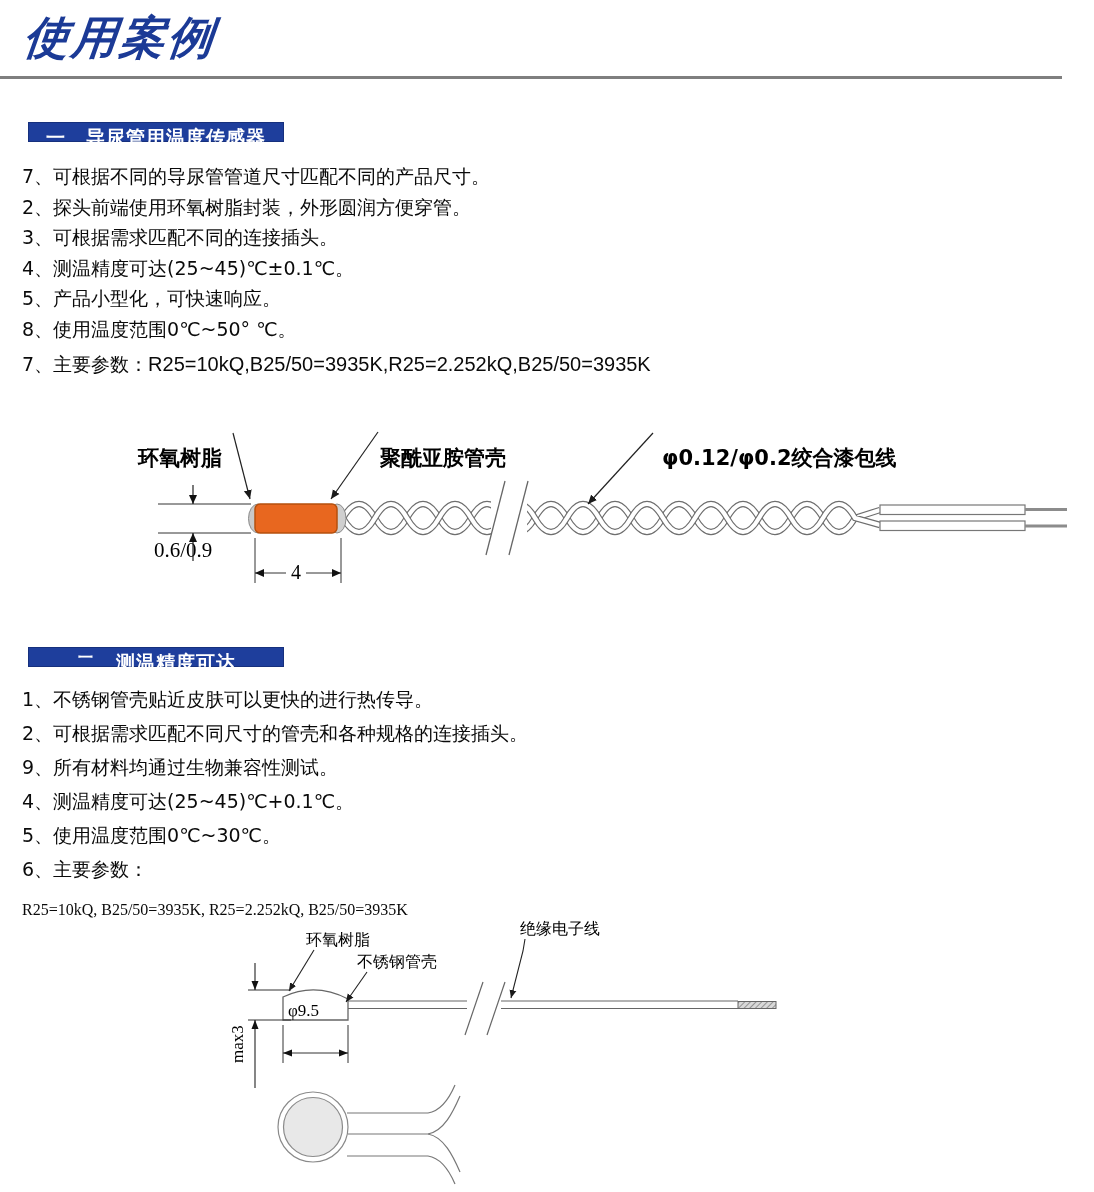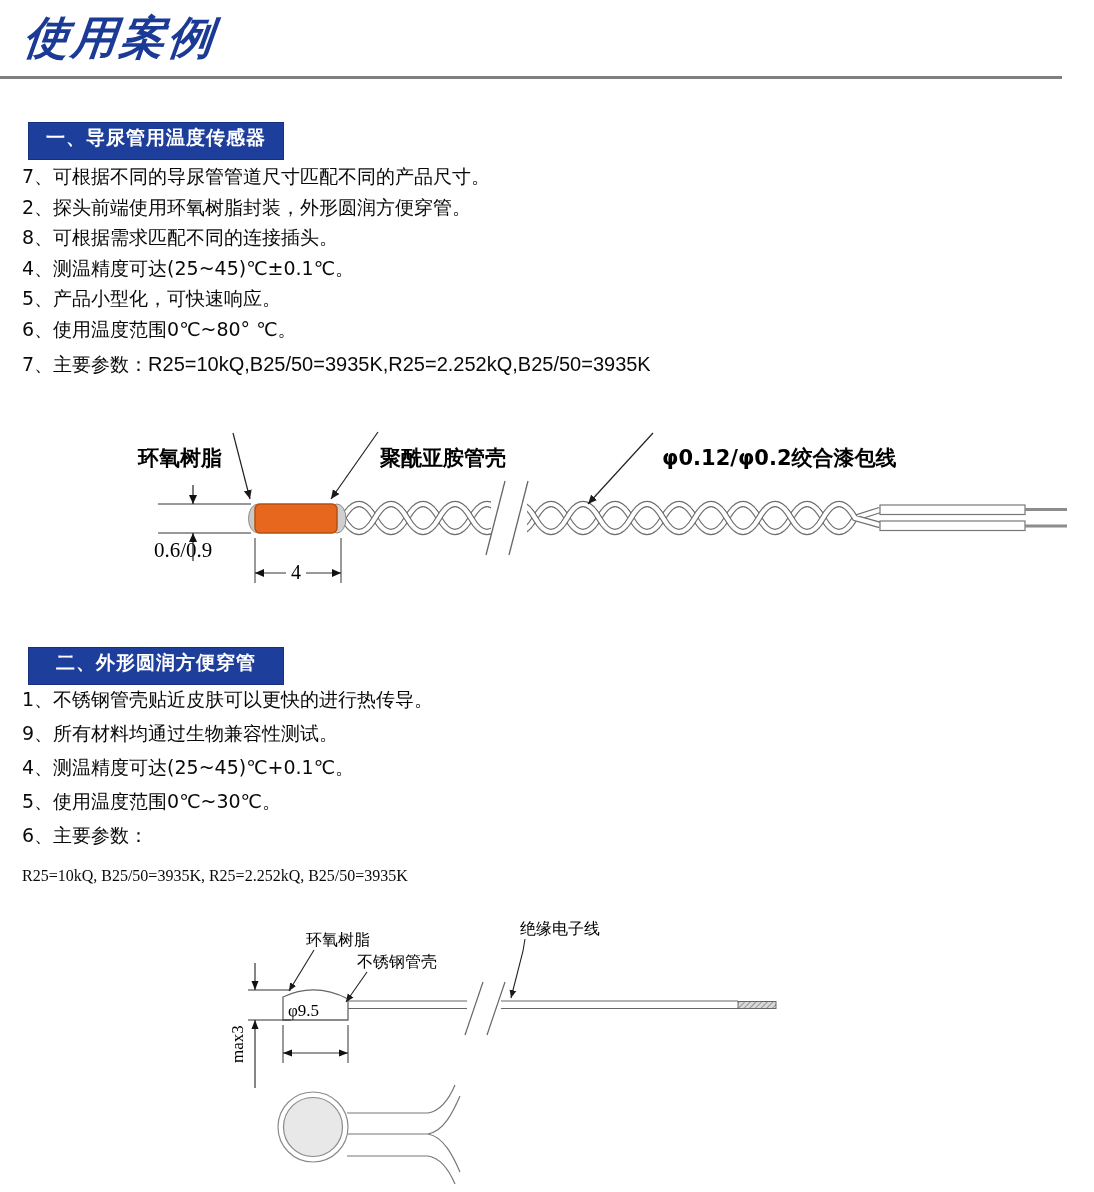--- a/index.html
+++ b/index.html
@@ -5,21 +5,21 @@
   * { margin:0; padding:0; box-sizing:border-box; }
   html,body { background:#ffffff; }
   body { width:1094px; height:1192px; position:relative; overflow:hidden;
          font-family:"DejaVu Sans", sans-serif; color:#111; }
   .page { position:relative; width:1094px; height:1192px; background:#fff; }
 
   .page-title { position:absolute; left:24px; top:8px; font-size:45px; font-weight:bold;
                 font-style:italic; letter-spacing:3px; color:#1b3a96; transform:skewX(-6deg); }
   .title-rule { position:absolute; left:0; top:76px; width:1062px; height:3px; background:#7f7f7f; }
 
-  .badge { position:absolute; left:28px; width:256px; height:38px; background:#1e3e9c;
+  .badge { position:absolute; left:28px; width:256px; height:20px; background:#1e3e9c;
            color:#ffffff; font-size:19px; font-weight:bold; text-align:center;
            line-height:30px; letter-spacing:1px; box-shadow:0 0 0 1px #16307d inset; }
   .badge-1 { top:122px; }
   .badge-2 { top:647px; }
 
   .list { position:absolute; left:22px; font-size:19px; color:#0a0a0a; }
   .list-1 { top:161px; width:740px; }
   .list-1 .li { line-height:30.5px; white-space:nowrap; }
   .list-2 { top:686px; width:512px; }
   .list-2 .li { line-height:26px; margin-bottom:8px; }
@@ -38,24 +38,24 @@
 <div class="page">
 
   <div class="page-title">使用案例</div>
   <div class="title-rule"></div>
 
   <div class="badge badge-1">一、导尿管用温度传感器</div>
 
   <div class="list list-1">
     <div class="li">7、可根据不同的导尿管管道尺寸匹配不同的产品尺寸。</div>
     <div class="li">2、探头前端使用环氧树脂封装，外形圆润方便穿管。</div>
-    <div class="li">8、可根据需求匹配不同的连接插头。</div>
+    <div class="li">3、可根据需求匹配不同的连接插头。</div>
     <div class="li">4、测温精度可达(25~45)℃±0.1℃。</div>
     <div class="li">5、产品小型化，可快速响应。</div>
-    <div class="li">6、使用温度范围0℃~80° ℃。</div>
+    <div class="li">8、使用温度范围0℃~50° ℃。</div>
     <div class="li" style="margin-top:5px;"><span>7、主要参数：</span><span class="param-inline">R25=10kQ,B25/50=3935K,R25=2.252kQ,B25/50=3935K</span></div>
   </div>
 
   <svg class="dg1" width="990" height="215" viewBox="0 0 990 215">
     <defs>
       <marker id="a1" markerWidth="11" markerHeight="9" refX="9" refY="4.5" orient="auto" markerUnits="userSpaceOnUse">
         <path d="M0,0.5 L9,4.5 L0,8.5 z" fill="#1a1a1a"></path>
       </marker>
     </defs>
 
@@ -104,24 +104,25 @@
       <line x1="165" y1="133" x2="165" y2="178" stroke="#333" stroke-width="1"></line>
       <line x1="251" y1="133" x2="251" y2="178" stroke="#333" stroke-width="1"></line>
       <line x1="165" y1="168" x2="251" y2="168" stroke="#333" stroke-width="1"></line>
       <polygon points="174,164 174,172 165,168" fill="#111"></polygon>
       <polygon points="242,164 242,172 251,168" fill="#111"></polygon>
       <rect x="196" y="157" width="20" height="19" fill="#ffffff"></rect>
       <text x="201" y="174" font-size="20" class="dim-txt" fill="#000">4</text>
     </g>
   </svg>
 
-  <div class="badge badge-2">二、外形圆润方便穿管</div>
+  <div class="badge badge-2">二、测温精度可达</div>
 
   <div class="list list-2">
     <div class="li">1、不锈钢管壳贴近皮肤可以更快的进行热传导。</div>
+    <div class="li">2、可根据需求匹配不同尺寸的管壳和各种规格的连接插头。</div>
     <div class="li">9、所有材料均通过生物兼容性测试。</div>
     <div class="li">4、测温精度可达(25~45)℃+0.1℃。</div>
     <div class="li">5、使用温度范围0℃~30℃。</div>
     <div class="li" style="margin-bottom:16px;">6、主要参数：</div>
     <div class="params-line">R25=10kQ, B25/50=3935K, R25=2.252kQ, B25/50=3935K</div>
   </div>
 
   <svg class="dg2" width="660" height="289" viewBox="0 0 660 289">
     <defs>
       <marker id="a2" markerWidth="10" markerHeight="8" refX="8" refY="4" orient="auto" markerUnits="userSpaceOnUse">

